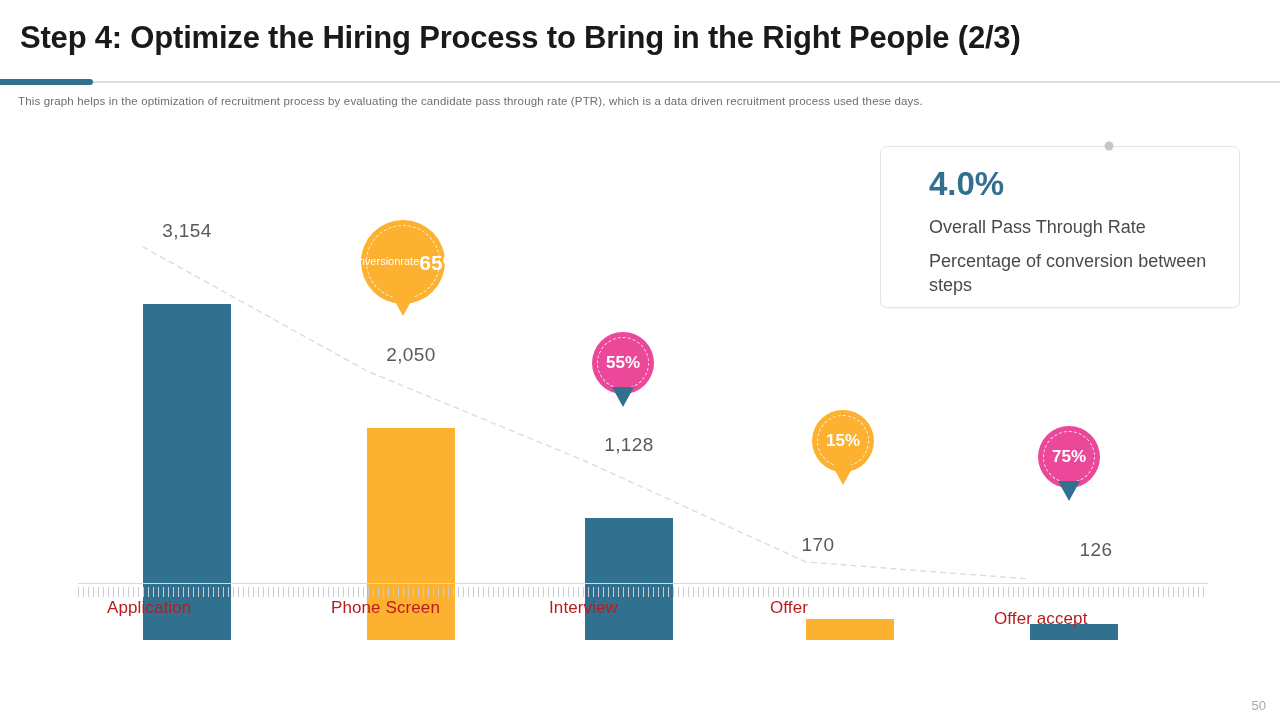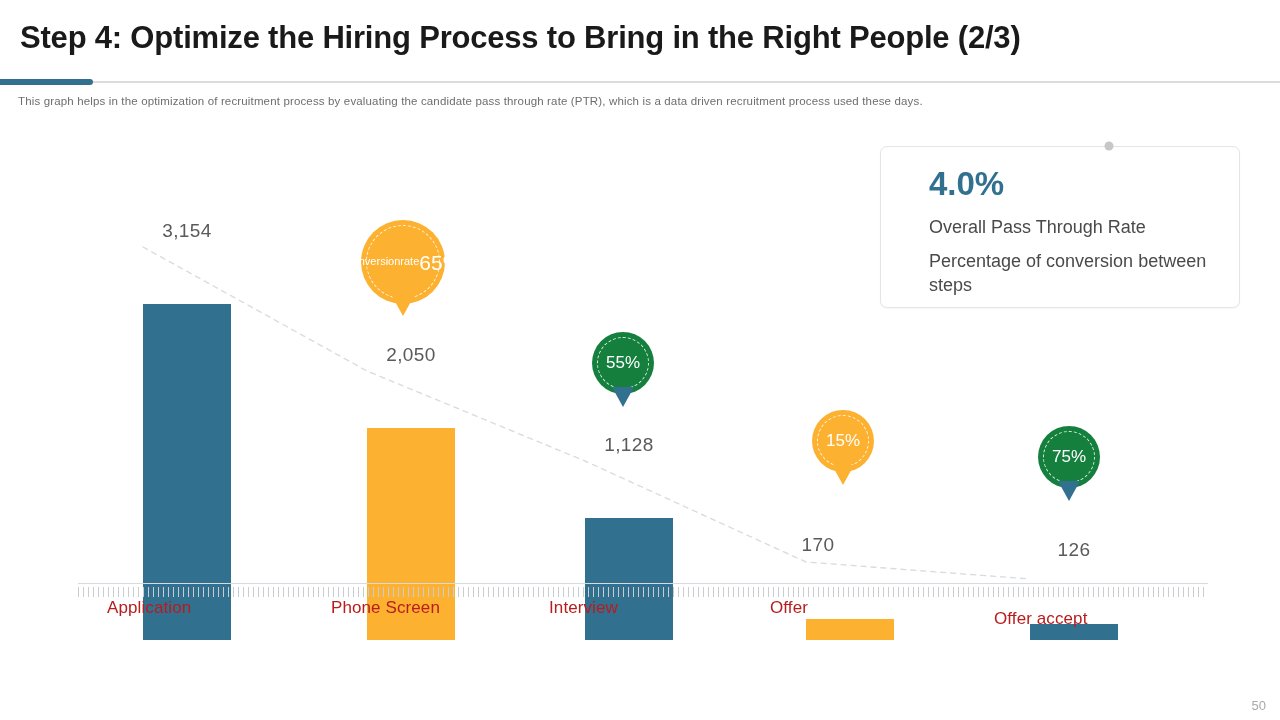--- a/index.html
+++ b/index.html
@@ -64,24 +64,24 @@
     width:calc(100% - 12px); height:calc(100% - 12px);
     transform:translate(-50%,-50%);
     border:1.5px dashed rgba(255,255,255,0.85); border-radius:50%;
   }
   .bubble .tail {
     position:absolute; left:50%; transform:translateX(-50%);
     width:0; height:0; border-left:11px solid transparent; border-right:11px solid transparent;
   }
   .bubble.amber .circle { background:#FCB131; }
   .bubble.amber .tail { border-top:20px solid #FCB131; }
-  .bubble.teal .circle { background:#15803d; }
+  .bubble.teal .circle { background:#ec4899; }
   .bubble.teal .tail { border-top:20px solid #31708F; }
   .bub-sub { font-size:11px; font-weight:400; position:relative; z-index:2; }
-  .bub-pct { font-size:21px; font-weight:400; position:relative; z-index:2; margin-top:2px; }
+  .bub-pct { font-size:21px; font-weight:700; position:relative; z-index:2; margin-top:2px; }
   .bub-pct.small { font-size:17px; margin-top:0; }
 
   
   .info-card {
     position:absolute; left:880px; top:146px; width:360px; height:162px;
     background:#ffffff; border:1px solid #e4e4e4; border-radius:7px;
     box-shadow:0 1px 2px rgba(0,0,0,0.04);
   }
   .info-dot {
     position:absolute; left:1109px; top:146px;
@@ -122,21 +122,21 @@
     <div class="bar teal" style="left:143px; width:88px; height:336px;"></div>
     <div class="bar amber" style="left:367px; width:88px; height:212px;"></div>
     <div class="bar teal" style="left:585px; width:88px; height:122px;"></div>
     <div class="bar amber" style="left:806px; width:88px; height:21px;"></div>
     <div class="bar teal" style="left:1030px; width:88px; height:16px;"></div>
 
     <div class="bar-value" style="left:123px; top:100px;  width:128px;">3,154</div>
     <div class="bar-value" style="left:347px; top:224px;  width:128px;">2,050</div>
     <div class="bar-value" style="left:565px; top:314px;  width:128px;">1,128</div>
     <div class="bar-value" style="left:754px; top:414px;  width:128px;">170</div>
-    <div class="bar-value" style="left:1010px; top:419px; width:128px;">126</div>
+    <div class="bar-value" style="left:1032px; top:419px; width:128px;">126</div>
 
     <div class="axis"></div>
 
     <div class="cat-label" style="left:107px; top:478px; width:160px;">Application</div>
     <div class="cat-label" style="left:331px; top:478px; width:160px;">Phone Screen</div>
     <div class="cat-label" style="left:549px; top:478px; width:160px;">Interview</div>
     <div class="cat-label" style="left:770px; top:478px; width:160px;">Offer</div>
     <div class="cat-label" style="left:994px; top:489px; width:160px;">Offer accept</div>
 
     <div class="bubble amber" style="left:361px; top:100px;">

